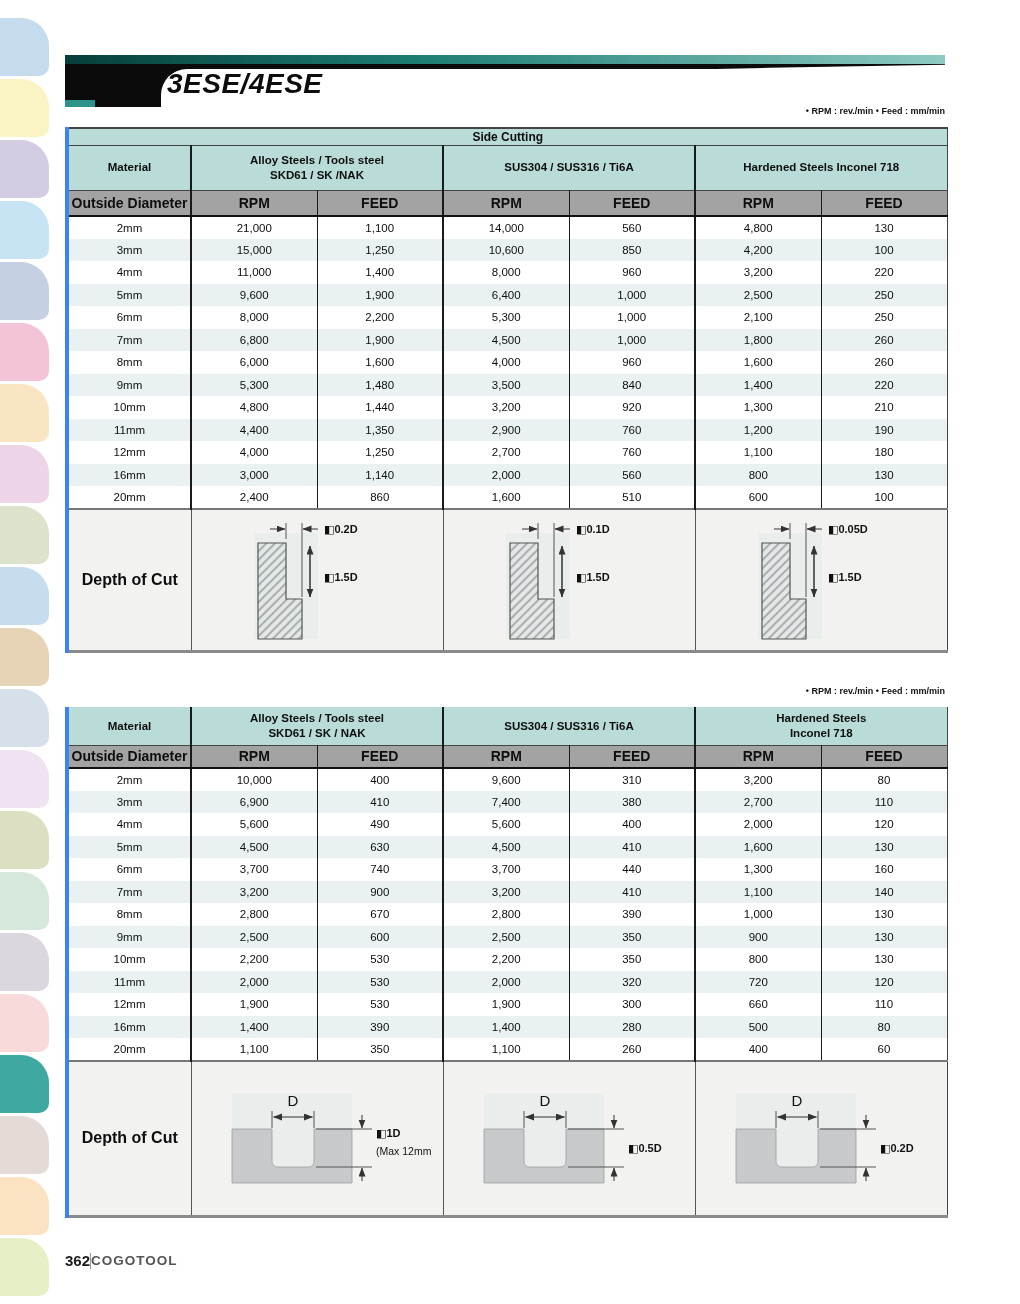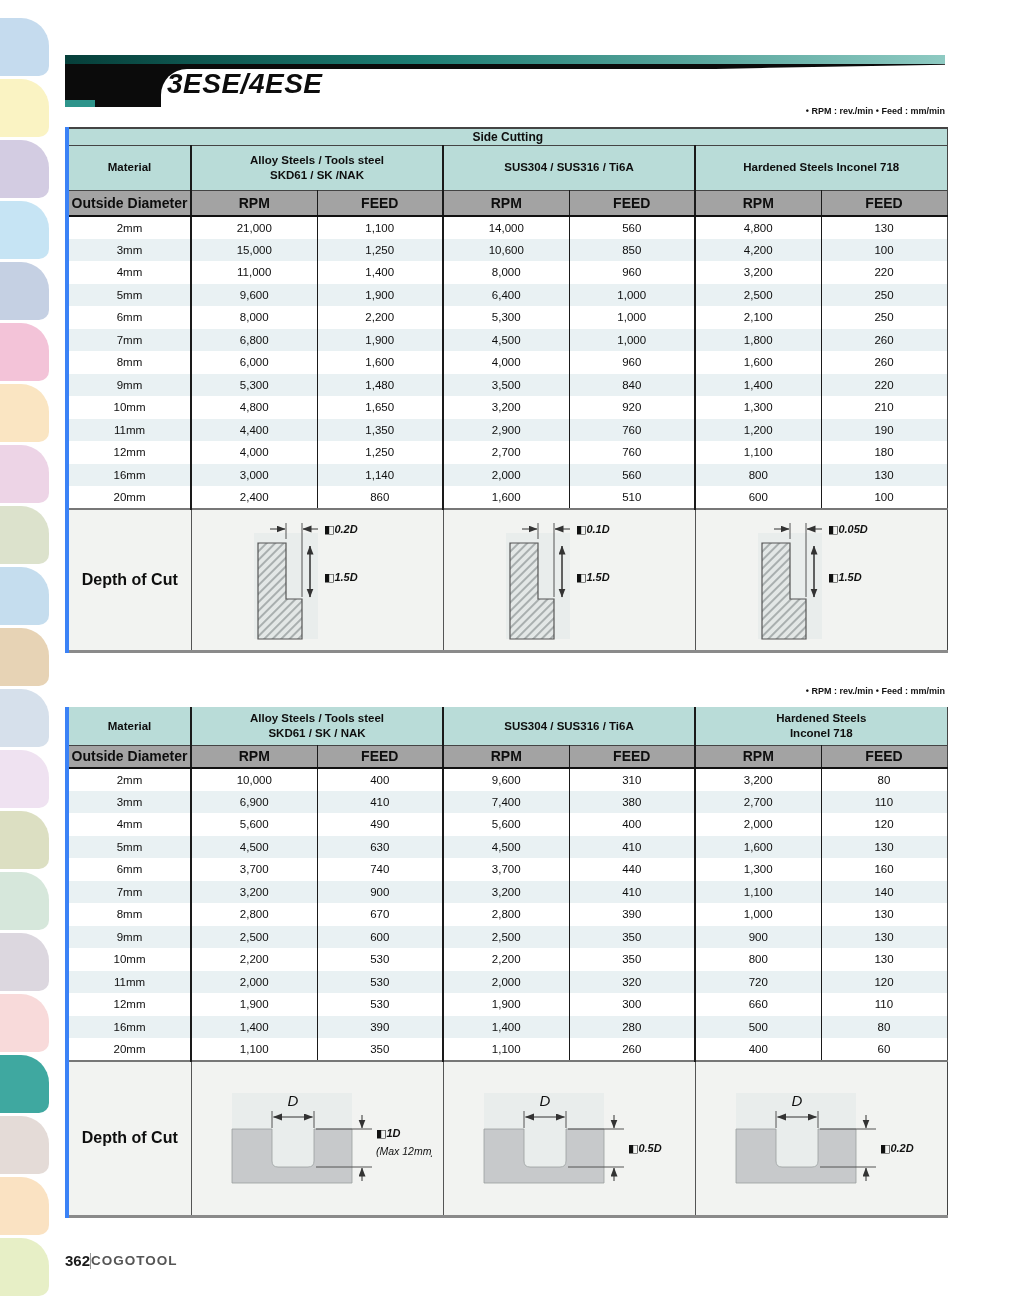--- a/index.html
+++ b/index.html
@@ -54,21 +54,21 @@
   tbody.data td:nth-child(3), tbody.data td:nth-child(5) { border-right:2px solid #1a1a1a; }
   .sub th:nth-child(2), .sub th:nth-child(4), .sub th:nth-child(6),
   tbody.data td:nth-child(2), tbody.data td:nth-child(4), tbody.data td:nth-child(6) { border-right:1px solid #1a1a1a; }
 
   
   tr.depth td { background:#f2f3f1; border-top:2px solid #777; }
   .table-1 tr.depth td { height:143px; } .table-2 tr.depth td { height:156px; }
   tr.depth td.dlabel { font-size:16px; font-weight:700; border-right:1px solid #555; }
   tr.depth td.dgroup { border-right:1px solid #555; }
   tr.depth td.dgroup:last-child { border-right:none;margin-top:32px; }
-  .diagram-wrap { display:flex; justify-content:center; align-items:center;font-style:italic; }
+  .diagram-wrap { display:flex; justify-content:center; align-items:center; }
 
   svg text { fill:#111; }
   .dim-label { font-size:11px; font-weight:bold; }
   .dim-note { font-size:10.5px; }
   .d-label { font-size:15px; }
 
   
   .footer { position:absolute; left:0; top:1252px; display:flex; align-items:center; gap:0; }
   .page-num { font-size:15px; font-weight:bold; color:#1a1a1a; }
   .footer-sep { width:1px; height:16px; background:#999; }
@@ -235,21 +235,21 @@
             <td>5,300</td>
             <td>1,480</td>
             <td>3,500</td>
             <td>840</td>
             <td>1,400</td>
             <td>220</td>
           </tr>
           <tr>
             <td>10mm</td>
             <td>4,800</td>
-            <td>1,650</td>
+            <td>1,440</td>
             <td>3,200</td>
             <td>920</td>
             <td>1,300</td>
             <td>210</td>
           </tr>
           <tr>
             <td>11mm</td>
             <td>4,400</td>
             <td>1,350</td>
             <td>2,900</td>

